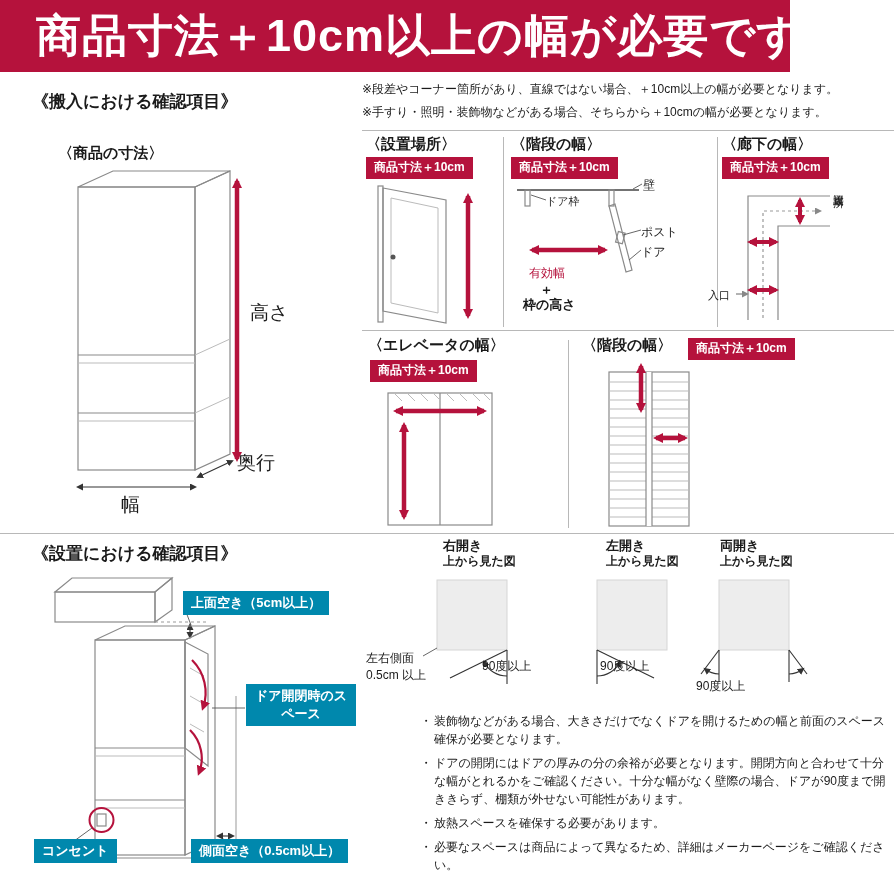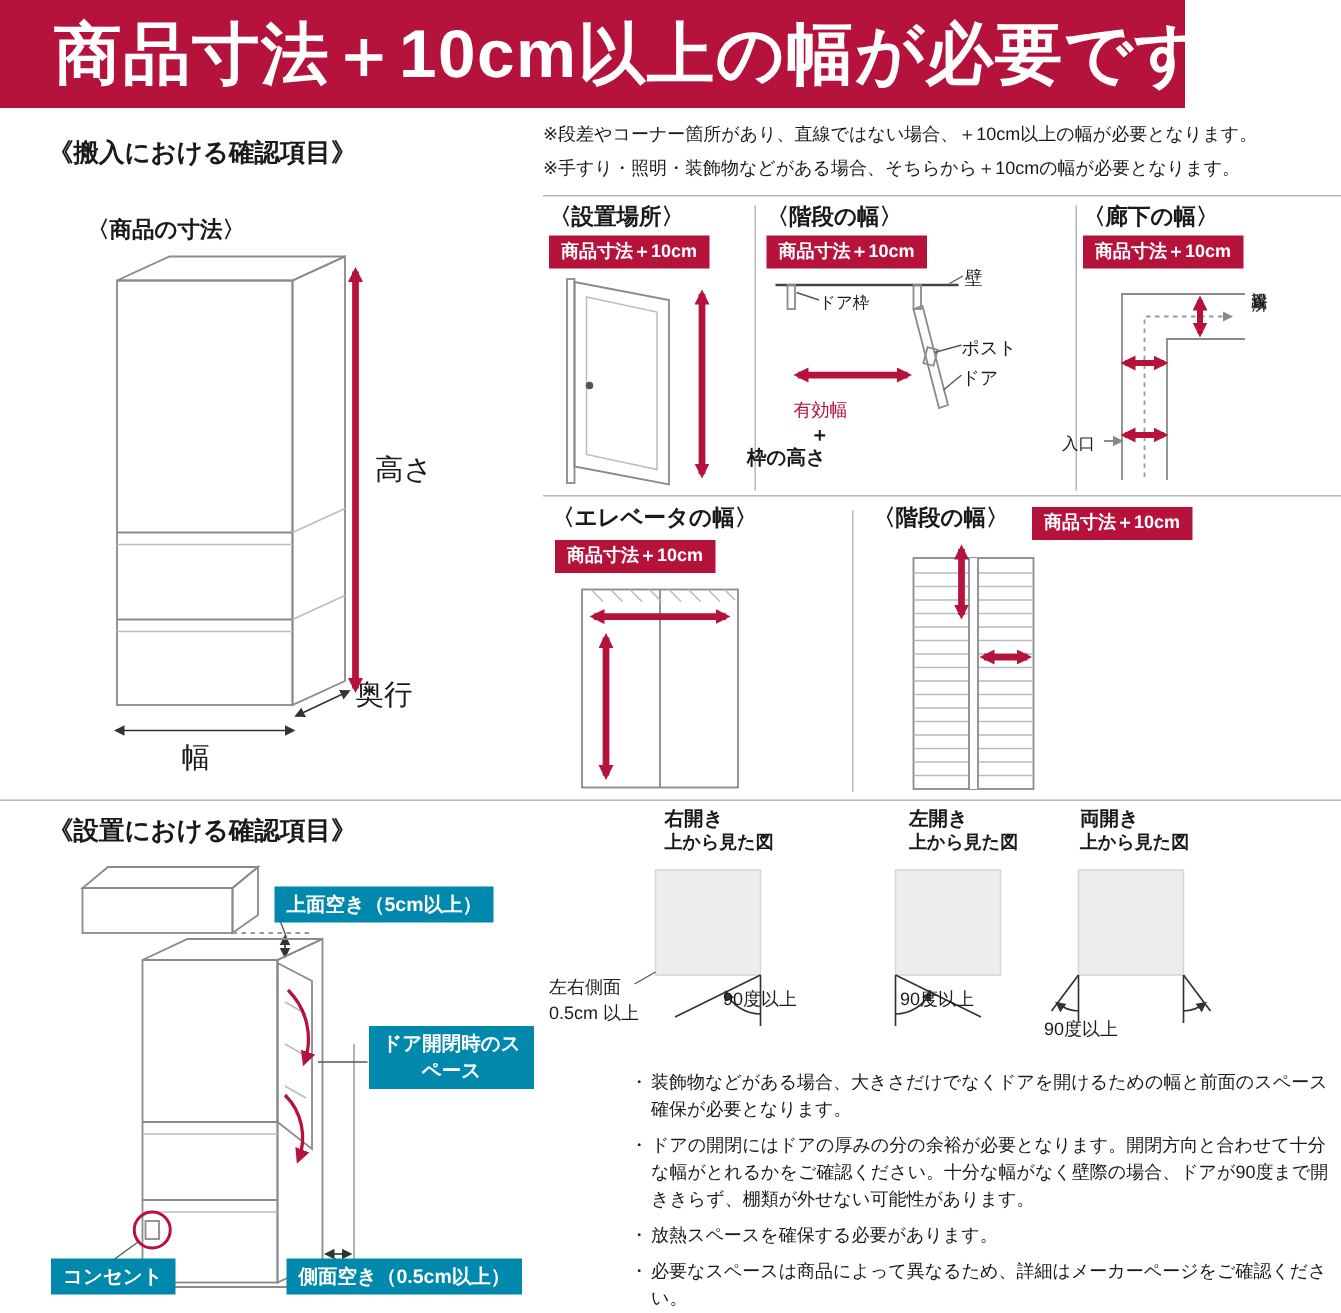--- a/index.html
+++ b/index.html
@@ -118,21 +118,21 @@
     <line x1="37" y1="20" x2="22" y2="15" class="ptr"></line>
     <line x1="132" y1="50" x2="114" y2="55" class="ptr"></line>
     <line x1="132" y1="70" x2="120" y2="80" class="ptr"></line>
   </svg>
   <div class="abs small-label" style="left:643px;top:177px">壁</div>
   <div class="abs tiny-label" style="left:546px;top:194px">ドア枠</div>
   <div class="abs small-label" style="left:641px;top:224px">ポスト</div>
   <div class="abs small-label" style="left:641px;top:244px">ドア</div>
   <div class="abs red-bold" style="left:529px;top:265px">有効幅</div>
   <div class="abs blk-bold" style="left:540px;top:281px">＋</div>
-  <div class="abs blk-bold" style="left:498px;top:296px">枠の高さ</div>
+  <div class="abs blk-bold" style="left:523px;top:296px">枠の高さ</div>
 
   <div class="abs panel-title" style="left:722px;top:135px">〈廊下の幅〉</div>
   <div class="abs badge" style="left:722px;top:157px">商品寸法＋10cm</div>
   <svg class="abs" style="left:720px;top:178px" width="170" height="152" viewBox="0 0 170 152">
     <polyline points="28,142 28,18 110,18" class="ln"></polyline>
     <polyline points="58,142 58,48 110,48" class="ln"></polyline>
     <path d="M43,140 L43,33 L100,33" class="dash" marker-end="url(#ag)"></path>
     <line x1="30" y1="112" x2="56" y2="112" class="rline" style="stroke-width:4" marker-start="url(#ar)" marker-end="url(#ar)"></line>
     <line x1="30" y1="64" x2="56" y2="64" class="rline" style="stroke-width:4" marker-start="url(#ar)" marker-end="url(#ar)"></line>
     <line x1="80" y1="22" x2="80" y2="44" class="rline" style="stroke-width:4" marker-start="url(#ar)" marker-end="url(#ar)"></line>

